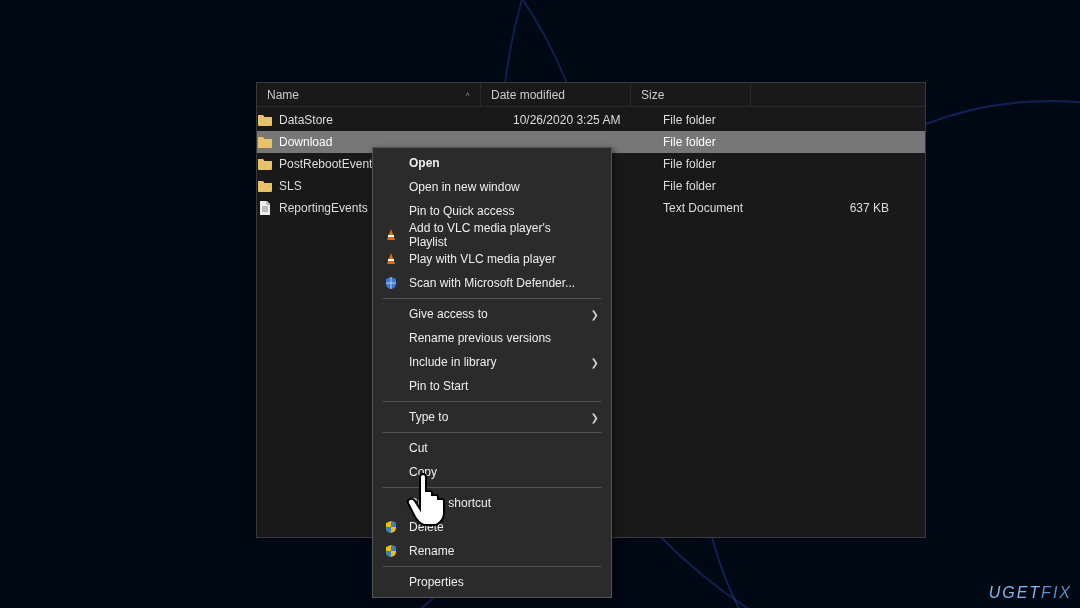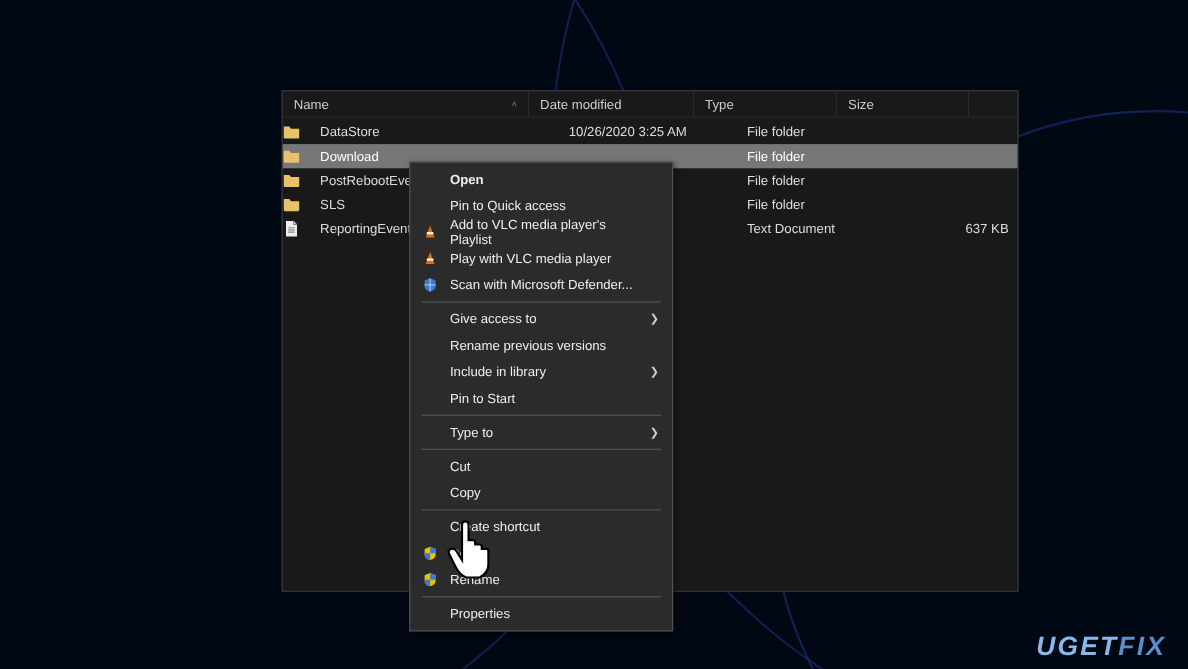--- a/index.html
+++ b/index.html
@@ -29,28 +29,27 @@
   display: flex; align-items: center; gap: 4px;
 }
 .col-name { width: 224px; }
 .col-date { width: 150px; }
 .col-type { width: 130px; }
 .col-size { width: 120px; text-align: right; }
 .sort-arrow { font-size: 8px; color: #888; margin-left: auto; }
 .file-list { padding-top: 2px; }
 .file-row {
   display: flex; height: 22px; align-items: center;
-  justify-content: space-between;
 }
 .file-row.selected { background: #777; color: #fff; }
 .file-icon { width: 16px; height: 16px; margin-right: 6px; flex-shrink: 0; }
 .folder-svg { fill: #e8c26a; }
 .doc-svg { fill: #ddd; }
 .cell-name { width: 208px; overflow: hidden; white-space: nowrap; }
-.cell-date { width: 150px; padding-left: 6px; }
+.cell-date { width: 150px; padding-left: 6px; margin-left: 20px; }
 .cell-type { width: 130px; padding-left: 6px; }
 .cell-size { width: 110px; text-align: right; padding-right: 8px; }
 
 .context-menu {
   position: absolute; left: 372px; top: 147px;
   width: 240px; background: #2b2b2b;
   border: 1px solid #555; box-shadow: 2px 2px 6px rgba(0,0,0,0.5);
   padding: 3px 2px;
 }
 .menu-item {
@@ -62,44 +61,41 @@
 .menu-icon { width: 16px; height: 16px; margin-right: 10px; flex-shrink: 0; display:flex; align-items:center; justify-content:center; }
 .menu-icon.spacer { }
 .menu-sep { height: 1px; background: #555; margin: 3px 8px; }
 .submenu-arrow { position: absolute; right: 10px; font-size: 10px; color: #ccc; }
 
 .cursor {
   position: absolute; left: 402px; top: 469px;
   width: 50px; height: 60px; pointer-events: none;
 }
 .watermark {
-  position: absolute; right: 20px; bottom: 6px;
-  font-size: 24px; font-weight: 700; letter-spacing: 2px;
+  position: absolute; right: 8px; bottom: 6px;
+  font-size: 16px; font-weight: 400; letter-spacing: 2px;
   color: #8bb8e8; font-style: italic;
 }
 .watermark .fix { color: #5a8fc8; }
 </style>
 </head>
 <body>
 
 <div class="bg-arc" style="width:900px;height:900px;left:-300px;top:-200px;"></div>
 <div class="bg-arc" style="width:1100px;height:1100px;left:500px;top:-400px;"></div>
 <div class="bg-arc" style="width:700px;height:700px;left:700px;top:100px;border-color:rgba(30,60,150,0.5);"></div>
 
 <div class="explorer-window">
   <div class="col-headers">
     <div class="col-header col-name">
       <span>Name</span>
       <span class="sort-arrow">˄</span>
     </div>
     <div class="col-header col-date">
         <span>Date modified</span>
-      </div>
-    <div class="col-header col-type">
-        <span>Type</span>
       </div>
     <div class="col-header col-size">
         <span>Size</span>
       </div>
   </div>
   <div class="file-list" id="file-list">
       <div class="file-row">
         <svg class="file-icon folder-svg" viewBox="0 0 16 16">
           <path d="M1 3 h5 l1.5 2 H15 v8 a1 1 0 0 1 -1 1 H2 a1 1 0 0 1 -1 -1 Z"></path>
         </svg>
@@ -151,20 +147,24 @@
     </div>
 </div>
 
 <div class="context-menu">
   <div class="menu-item bold">
       <span class="menu-icon spacer"></span>
       <span>Open</span>
     </div>
   <div class="menu-item">
       <span class="menu-icon spacer"></span>
+      <span>Open in new window</span>
+    </div>
+  <div class="menu-item">
+      <span class="menu-icon spacer"></span>
       <span>Pin to Quick access</span>
     </div>
   <div class="menu-item">
       <span class="menu-icon">
         <svg width="14" height="14" viewBox="0 0 14 14">
           <polygon points="7,1 11,12 3,12" fill="#e96b00"></polygon>
           <rect x="4" y="7" width="6" height="2" fill="#fff"></rect>
         </svg>
       </span>
       <span>Add to VLC media player's Playlist</span>

